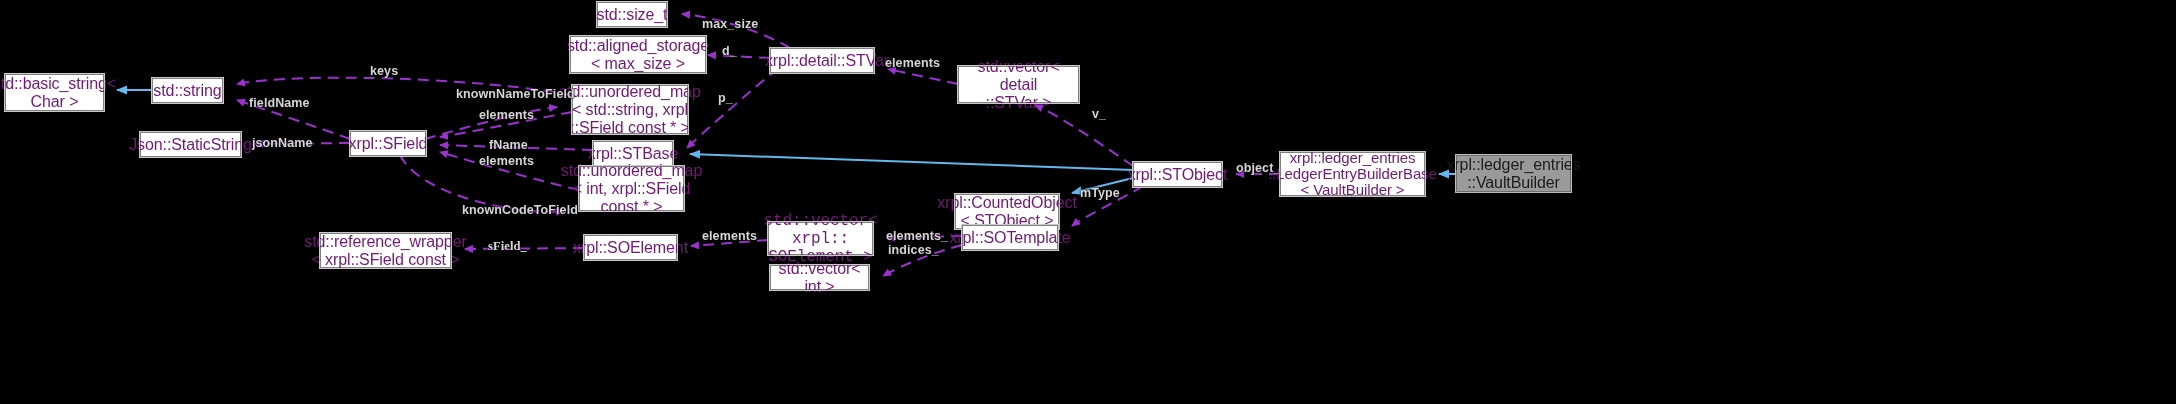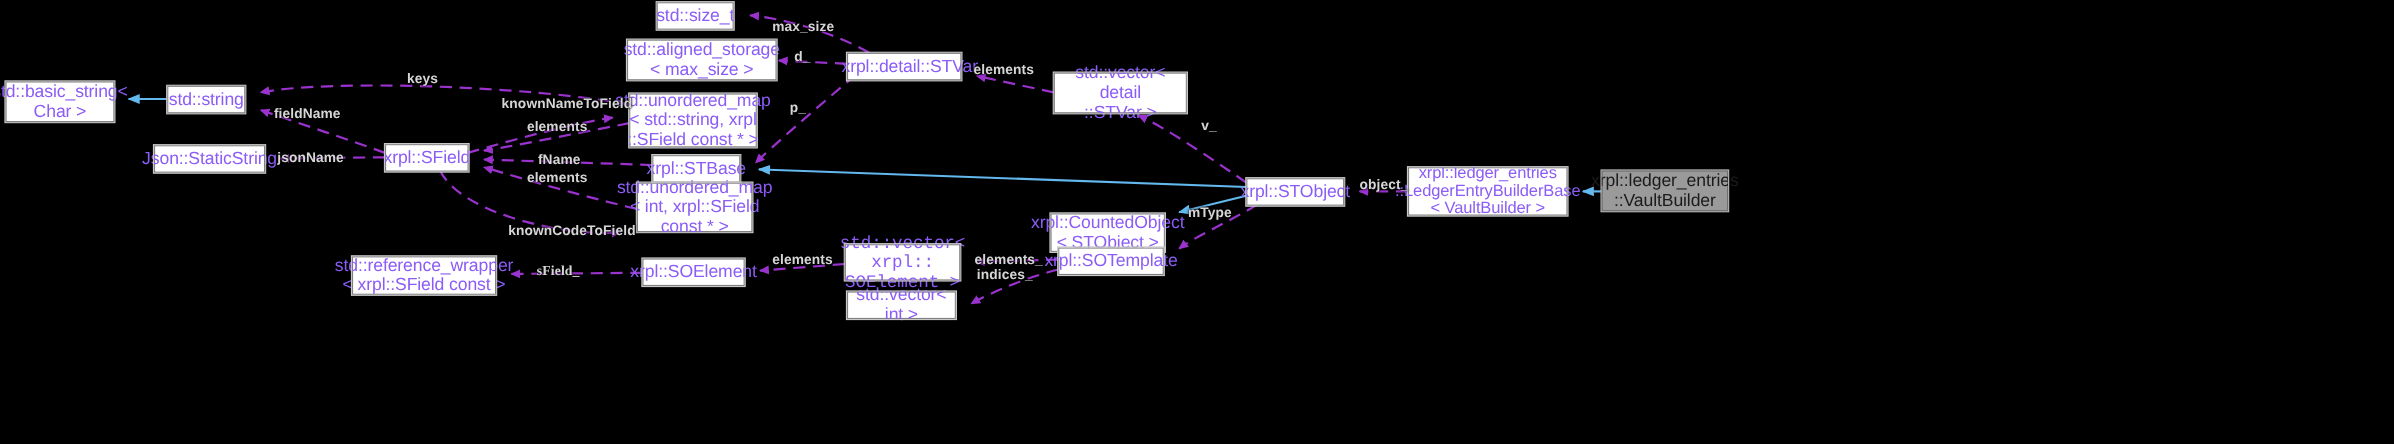--- a/index.html
+++ b/index.html
@@ -12,21 +12,21 @@
     overflow:hidden;
   }
   svg.edges{position:absolute;left:0;top:0;width:2176px;height:404px;pointer-events:none;}
 
   .node{
     position:absolute;
     box-sizing:border-box;
     background:#ffffff;
     border:1px solid #808080;
     outline:1px solid #c8c8c8;
-    color:#8b5cf6;
+    color:#701a75;
     font-size:16px;
     line-height:18px;
     display:flex;
     align-items:center;
     justify-content:center;
     text-align:center;
     white-space:pre-line;
     letter-spacing:-0.1px;
     z-index:3;
   }

